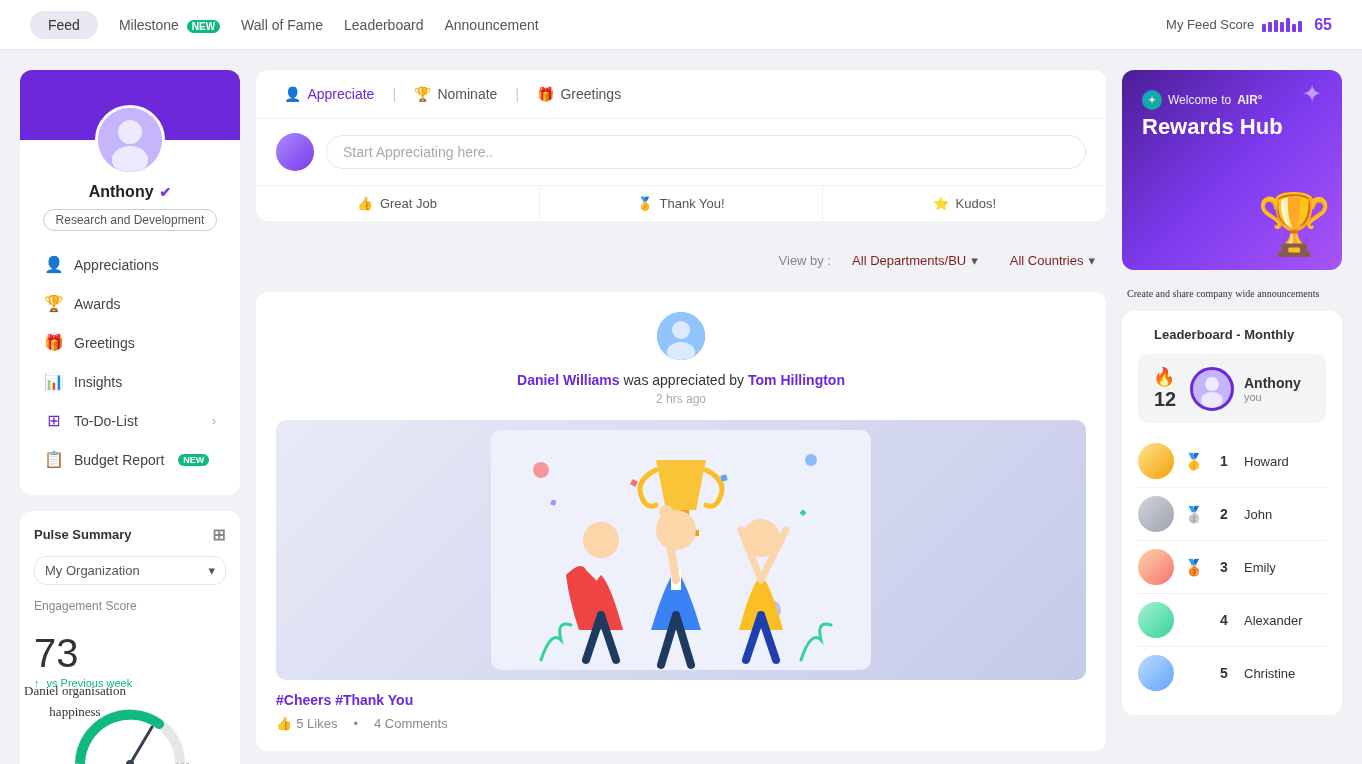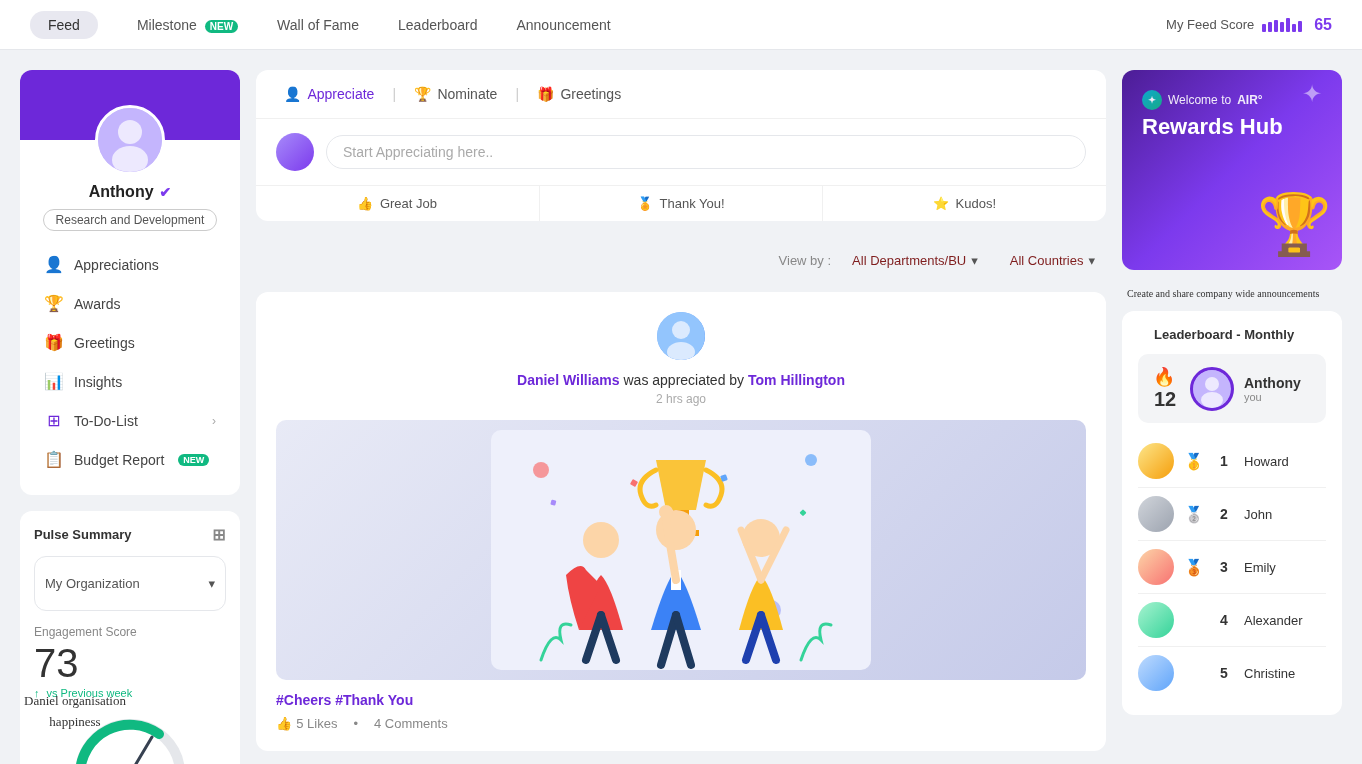--- a/index.html
+++ b/index.html
@@ -6,21 +6,21 @@
     body { font-family: 'Segoe UI', Arial, sans-serif; background: #f0f2f5; font-size: 14px; }
 
     
     .top-nav {
       background: #fff;
       display: flex;
       align-items: center;
       padding: 0 30px;
       height: 50px;
       border-bottom: 1px solid #e5e7eb;
-      gap: 39px;
+      gap: 21px;
     }
     .nav-item {
       font-size: 14px;
       color: #555;
       cursor: pointer;
       padding: 4px 0;
       white-space: nowrap;
     }
     .nav-item.active {
       background: #e8e8f0;
@@ -168,30 +168,30 @@
       color: #333;
       display: flex;
       align-items: center;
       justify-content: space-between;
       margin-bottom: 12px;
     }
     .pulse-grid-icon { font-size: 16px; color: #888; }
     .pulse-select {
       border: 1px solid #e5e7eb;
       border-radius: 12px;
-      padding: 19px 10px;
+      padding: 6px 10px;
       font-size: 13px;
       color: #555;
       display: flex;
       justify-content: space-between;
       cursor: pointer;
       margin-bottom: 14px;
     }
     .engagement-section { margin-top: 10px; }
-    .eng-label { font-size: 12px; color: #888; margin-bottom: 4px; }
+    .eng-label { font-size: 12px; color: #888; margin-bottom: 20px; }
     .eng-score { font-size: 40px; font-weight: 400; color: #333; line-height: 1; }
     .eng-vs { font-size: 11px; color: #888; margin-top: 4px; }
     .eng-vs span { color: #10b981; margin-right: 4px; }
     .gauge-container {
       position: relative;
       width: 120px;
       height: 70px;
       margin: 10px auto 0;
     }
 

